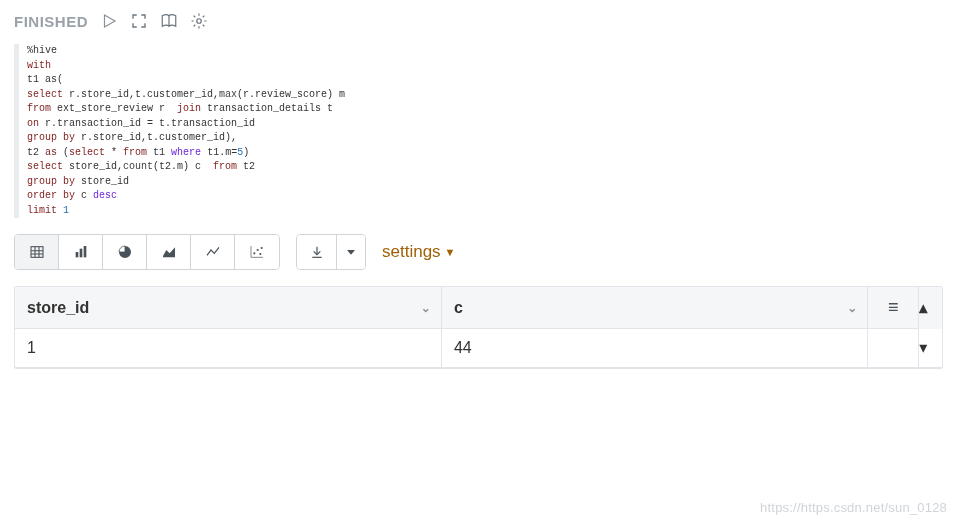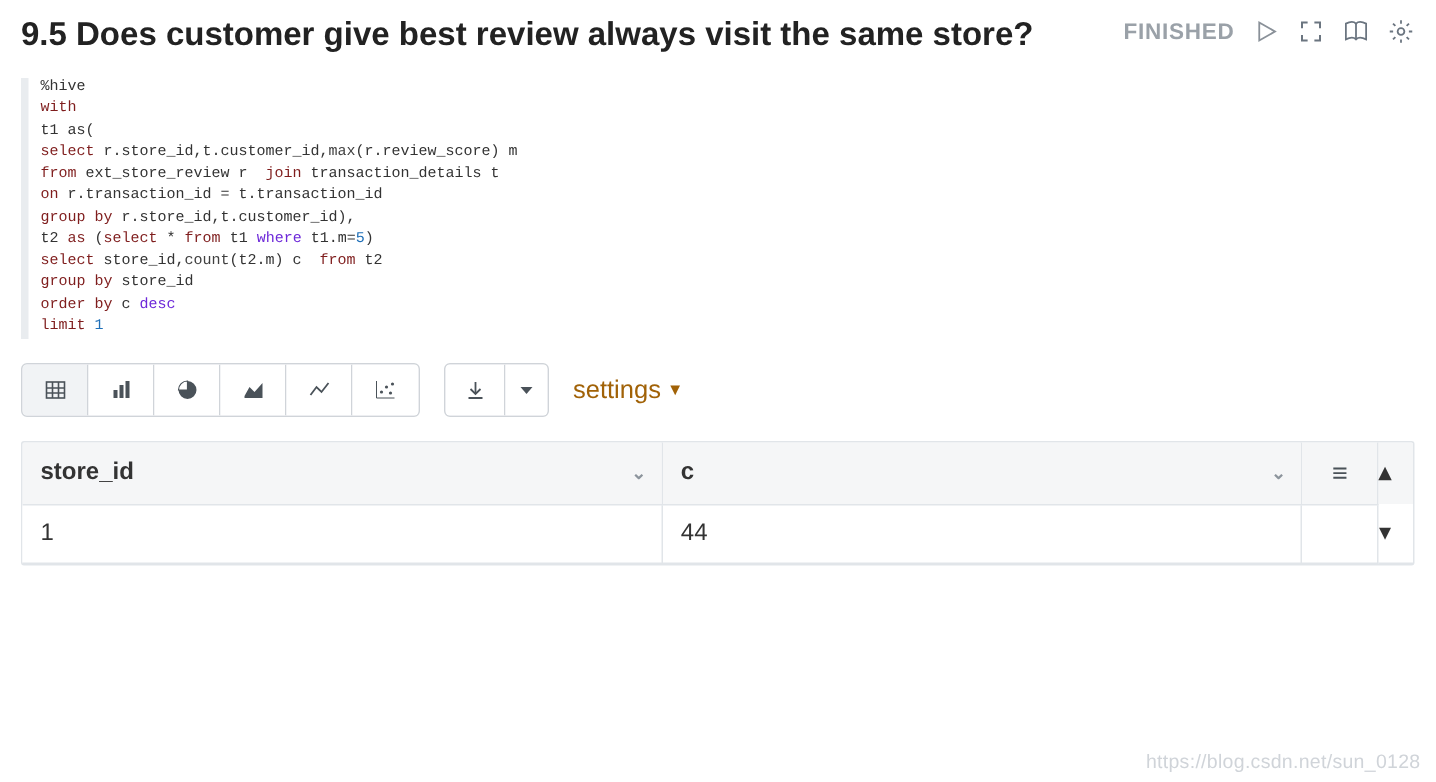--- a/index.html
+++ b/index.html
@@ -170,21 +170,20 @@
 
   
   .play-icon { stroke: #8a9199; fill: none; stroke-width: 1.6; }
 </style>
 </head>
 <body>
 
 <div class="paragraph-root">
 
   <div class="header-row">
-    <div class="title-block">9.5 Does customer give best review always visit the same store?</div>
     <div class="status-block">
       <span class="status-text">FINISHED</span>
       <span class="tool-icon">
         <svg viewBox="0 0 24 24" class="play-icon">
             <polygon points="6,4 20,12 6,20"></polygon>
           </svg>
       </span>
       <span class="tool-icon">
         <svg viewBox="0 0 24 24" fill="none" stroke="#6b7580" stroke-width="1.8">
           <polyline points="4,9 4,4 9,4"></polyline>
@@ -305,13 +304,13 @@
           <td>44</td>
           <td class="col-menu" style="border-right:1px solid #e1e5e9"></td>
           <td class="scroll-arrow">▾</td>
         </tr>
       </tbody>
     </table>
   </div>
 
 </div>
 
-<div class="watermark">https://blog.csdn.net/sun_0128</div>
+<div class="watermark">https://https.csdn.net/sun_0128</div>
 
 </body></html>

